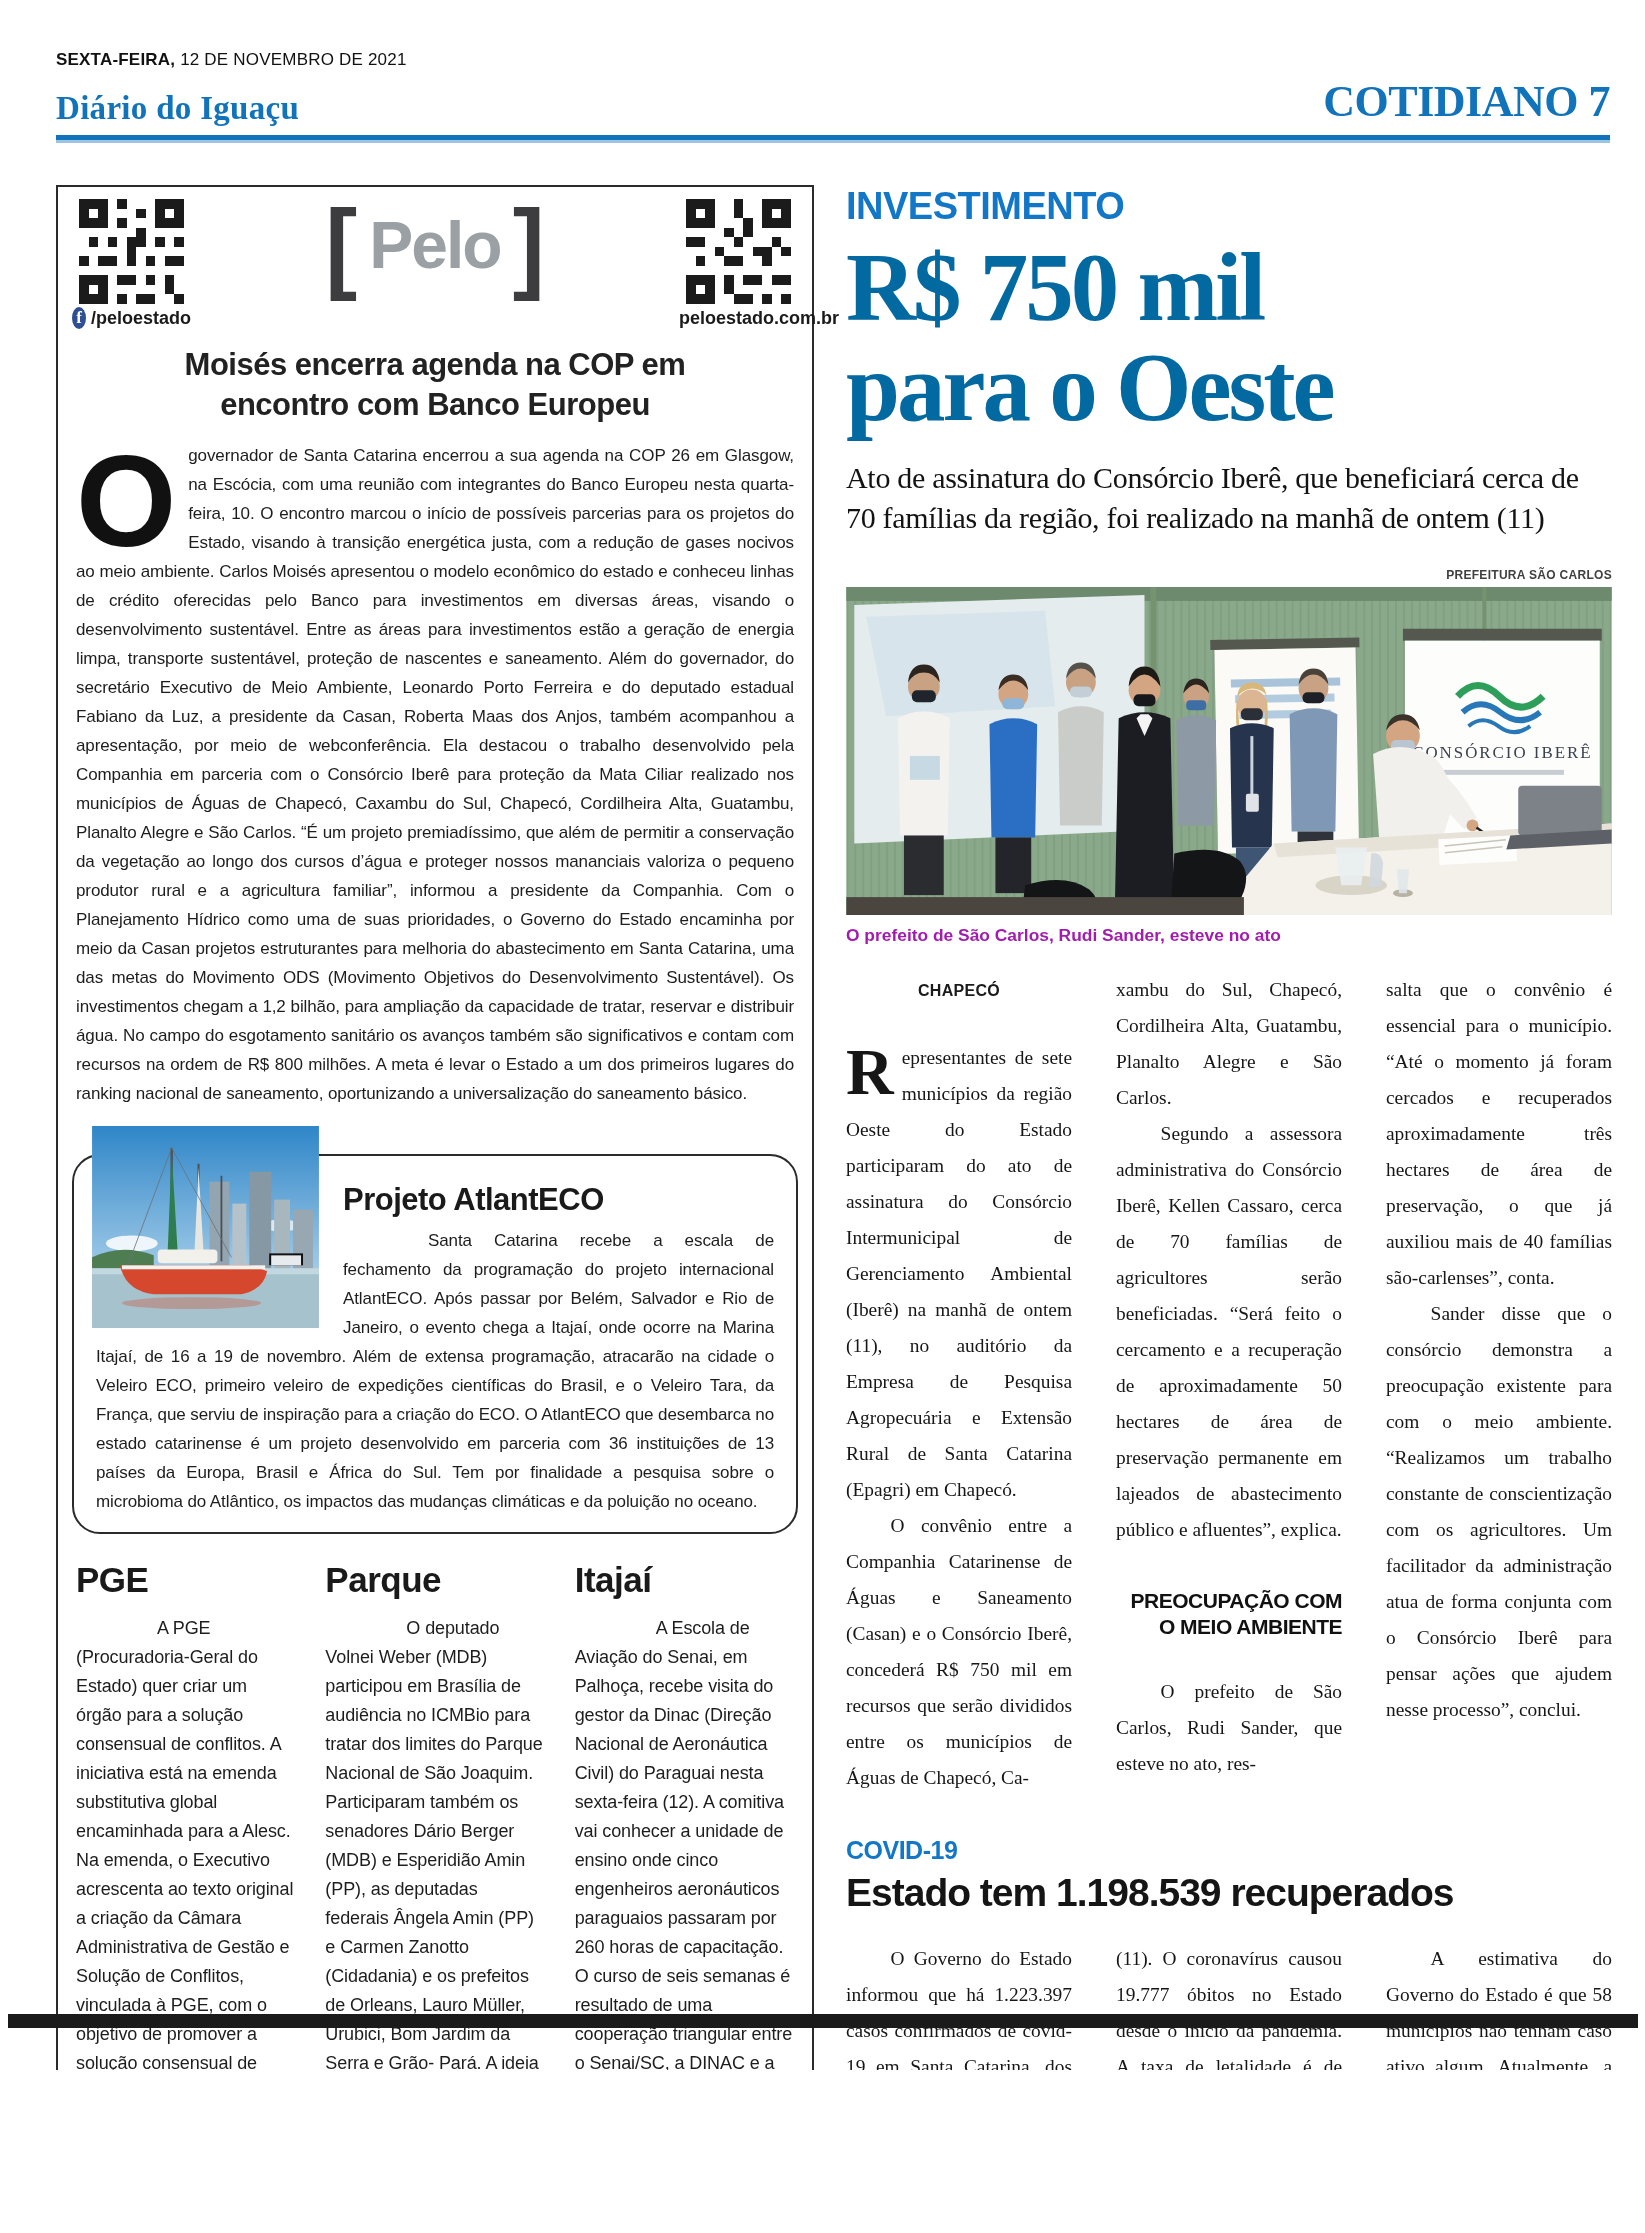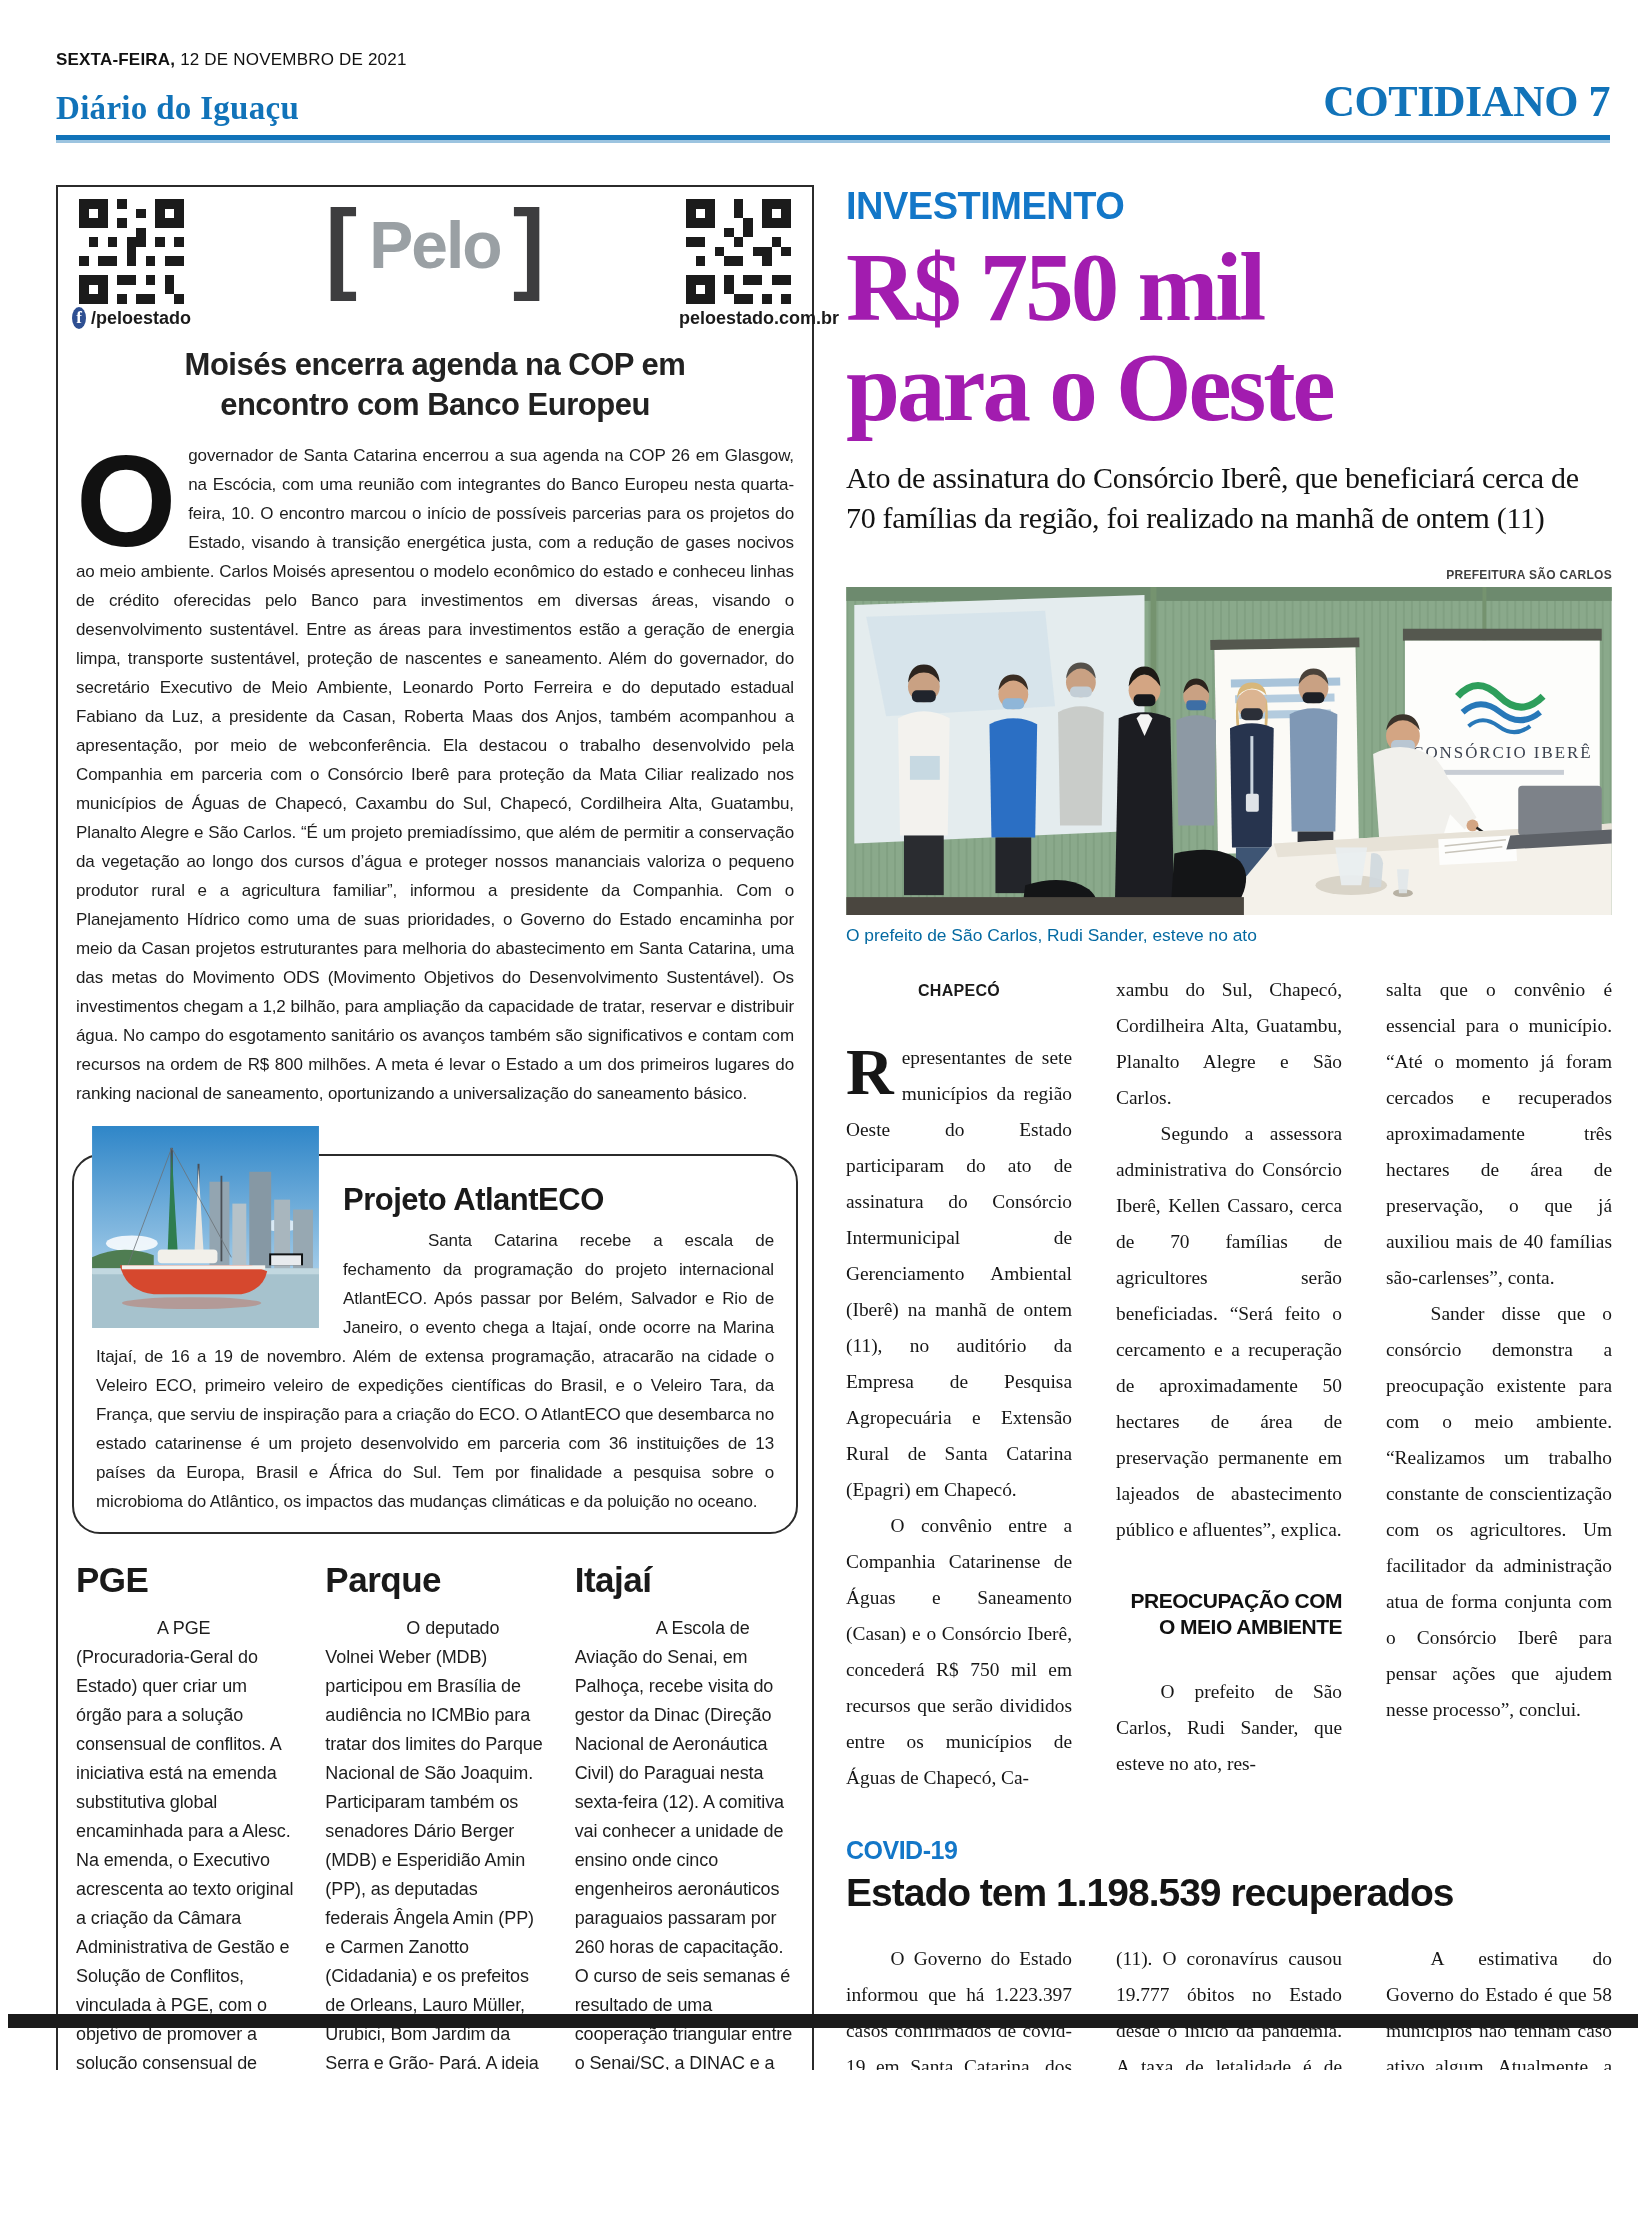--- a/index.html
+++ b/index.html
@@ -40,25 +40,25 @@
   .atl h3{margin:14px 0 8px;font-size:31px;font-weight:bold;letter-spacing:-0.5px;}
   .atl p{margin:0;text-indent:5em;}
   
   .briefs{display:flex;gap:30px;padding:26px 18px 0;}
   .brief{flex:1;min-width:0;}
   .brief h4{margin:0 0 14px;font-size:35px;font-weight:bold;letter-spacing:-0.5px;}
   .brief p{margin:0;font-size:18px;line-height:29px;text-indent:4.5em;letter-spacing:-0.1px;color:#1d1d1d;text-align:left;}
   
   .kicker{font-size:38px;font-weight:bold;color:#1377c8;letter-spacing:-0.5px;}
   .mainhead{margin:10px 0 20px;font-family:"Liberation Serif","DejaVu Serif",serif;font-weight:bold;
-            font-size:97px;line-height:100px;letter-spacing:-3px;color:#a21caf;}
+            font-size:97px;line-height:100px;letter-spacing:-3px;color:#0369a1;}
   .deck{margin:0 0 30px;font-family:"Liberation Serif","DejaVu Serif",serif;font-size:30px;line-height:40px;color:#131313;letter-spacing:-0.3px;}
   .pcredit{text-align:right;font-size:12px;font-weight:bold;letter-spacing:0.3px;color:#404040;margin-bottom:5px;}
   .photo{display:block;width:766px;height:328px;}
-  .caption{margin-top:10px;font-size:17.4px;font-weight:normal;color:#0369a1;}
+  .caption{margin-top:10px;font-size:17.4px;font-weight:bold;color:#a21caf;}
   .article{display:flex;gap:44px;margin-top:26px;}
   .acol{flex:1;min-width:0;}
   .city{font-size:16px;font-weight:bold;text-align:center;margin:10px 0 40px;letter-spacing:0.3px;}
   .ser{margin:0 0 0;font-family:"Liberation Serif","DejaVu Serif",serif;font-size:19.4px;line-height:36px;
        text-align:justify;color:#161616;}
   .ser + .ser{margin-top:0;}
   .ind{text-indent:2.3em;}
   .dropR{float:left;font-family:"Liberation Serif",serif;font-weight:bold;font-size:66px;line-height:52px;padding:6px 8px 0 0;}
   .subhead{margin:40px 0 34px;text-align:right;font-size:21px;line-height:26px;font-weight:bold;letter-spacing:-0.5px;color:#111;}
   

